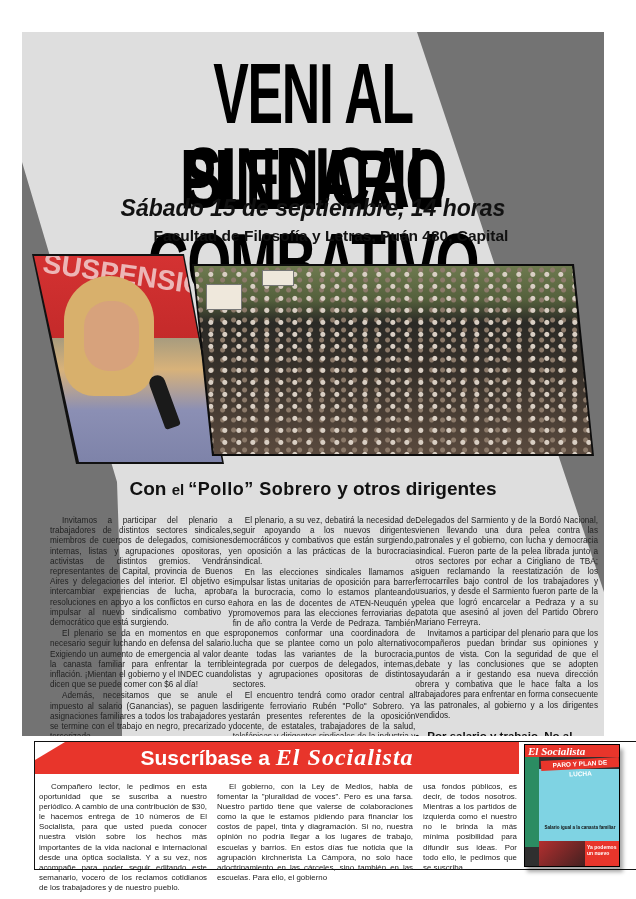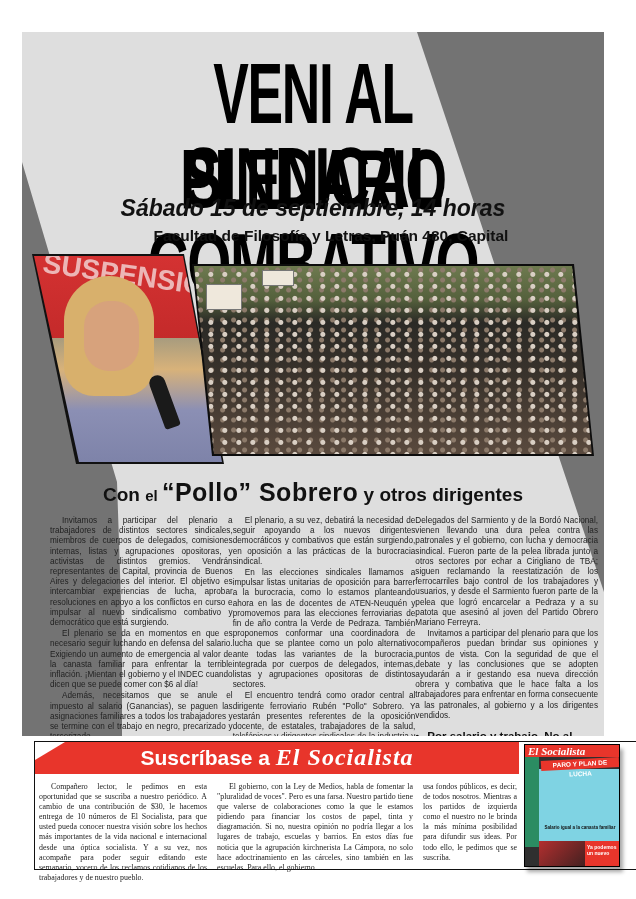--- a/index.html
+++ b/index.html
@@ -34,40 +34,40 @@
     clip-path: polygon(0 0, 378px 0, 398px 188px, 20px 188px);
     background:
       radial-gradient(circle at 20% 70%, #d9cfc4 0 2px, transparent 3px) 0 0/14px 12px,
       radial-gradient(circle at 60% 40%, #8c7a6a 0 2px, transparent 3px) 0 0/11px 10px,
       linear-gradient(180deg, #6e7a4f 0%, #54603c 18%, #2b2a26 30%, #3a332c 60%, #5a4a3e 100%); }
   .photo-crowd .sign { position: absolute; background: #efe8dc; border: 1px solid #777; }
 
   .subtitle { position: absolute; top: 446px; left: 0; width: 100%; text-align: center; font-weight: bold; white-space: nowrap; }
   .subtitle .s1 { font-size: 19px; }
   .subtitle .s2 { font-size: 15px; }
-  .subtitle .s3 { font-size: 25px; font-family: "Liberation Sans", sans-serif; font-weight: 900; letter-spacing: 0.5px; }
+  .subtitle .s3 { font-size: 18px; font-family: "Liberation Sans", sans-serif; font-weight: 900; letter-spacing: 0.5px; }
   .subtitle .s4 { font-size: 19px; }
 
   .cols { position: absolute; top: 484px; left: 28px; width: 548px; display: flex; gap: 0; font-size: 8.2px; line-height: 10.2px; color: #222; }
   .col { flex: 1; text-align: justify; }
   .col p { text-indent: 12px; margin-bottom: 1px; }
   .col p.noindent { text-indent: 0; }
   .bullets { list-style: none; margin-top: 9px; font-size: 11.5px; line-height: 13.5px; font-weight: bold; color: #111; }
   .bullets li { position: relative; padding-left: 12px; margin-bottom: 6px; text-align: left; }
   .bullets li::before { content: "•"; position: absolute; left: 0; top: 0; }
 
   .sub-box { position: absolute; left: 22px; top: 741px; width: 607px; height: 129px; border: 1.5px solid #111; background: #fff; margin-left: 12px; }
   .sub-banner { position: absolute; left: 0; top: 0; width: 484px; height: 32px; background: #e8352b;
     clip-path: polygon(30px 0, 484px 0, 484px 32px, 0 32px, 0 18px); }
   .sub-title { position: absolute; left: 0; top: 2px; width: 484px; text-align: center; color: #fff; white-space: nowrap; }
   .sub-title .a { font-size: 21px; font-weight: 900; }
   .sub-title .b { font-size: 24px; font-family: "Liberation Serif", serif; font-style: italic; font-weight: bold; letter-spacing: 1px; }
 
   .sub-cols { position: absolute; top: 40px; left: 4px; width: 478px; display: flex; gap: 10px;
-    font-family: Liberation Serif, serif; font-size: 7.9px; line-height: 10.1px; color: #222; }
+    font-family: Liberation Sans, sans-serif; font-size: 7.9px; line-height: 10.1px; color: #222; }
   .sub-col { text-align: justify; }
   .sub-col p { text-indent: 12px; }
 
   .cover { position: absolute; left: 489px; top: 2px; width: 96px; height: 123px; background: #2f2f2f; border: 1px solid #000;
     box-shadow: 3px 5px 4px rgba(0,0,0,.35); overflow: hidden; }
   .cover .mast { position: absolute; left: 0; top: 0; width: 100%; height: 12px; background: #e8352b; color: #fff;
     font-family: "Liberation Serif", serif; font-style: italic; font-weight: bold; font-size: 11px; line-height: 12px; padding-left: 3px; }
   .cover .sidebar { position: absolute; left: 0; top: 12px; width: 14px; height: 90px; background: #2b8c62; }
   .cover .kicker { position: absolute; left: 16px; top: 14px; width: 78px; height: 10px; background: #e8352b; color: #fff;
     font-size: 6.5px; font-weight: bold; line-height: 10px; text-align: center; transform: rotate(-3deg); }

